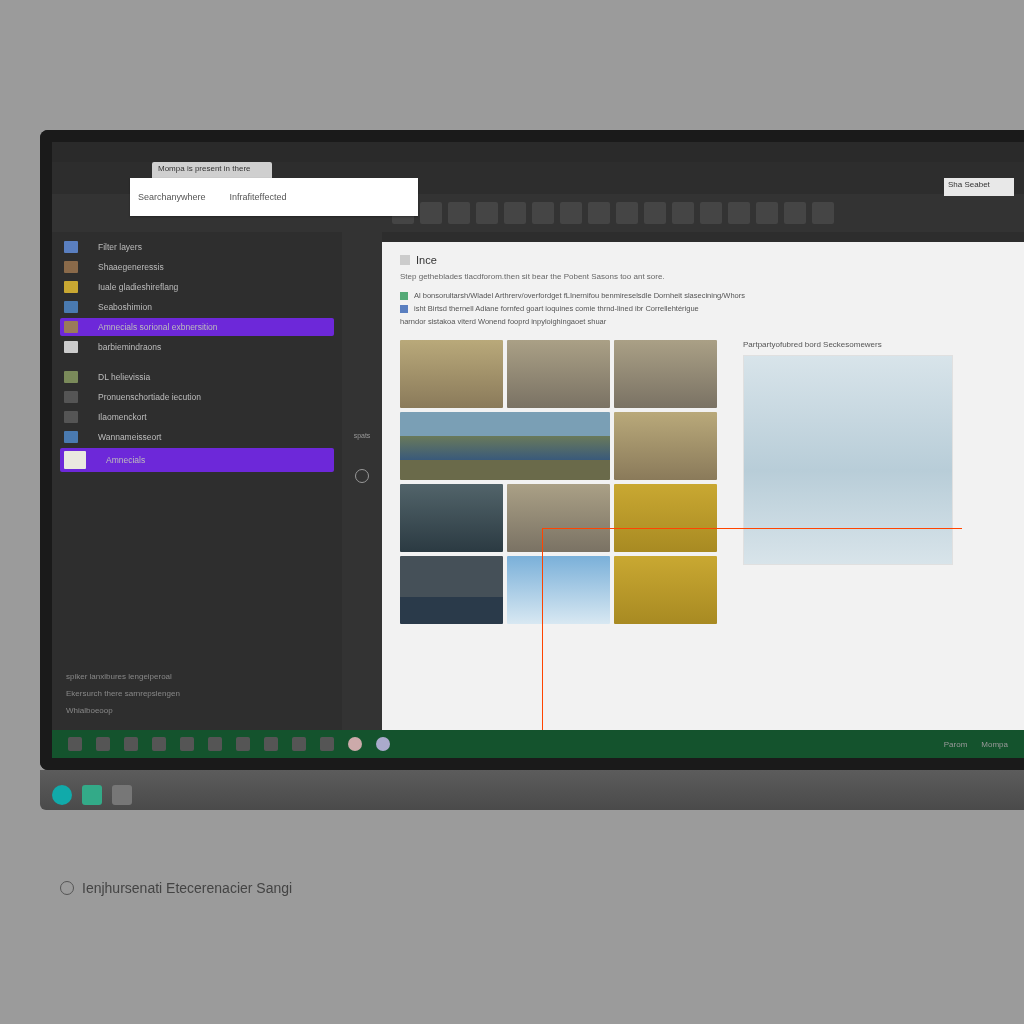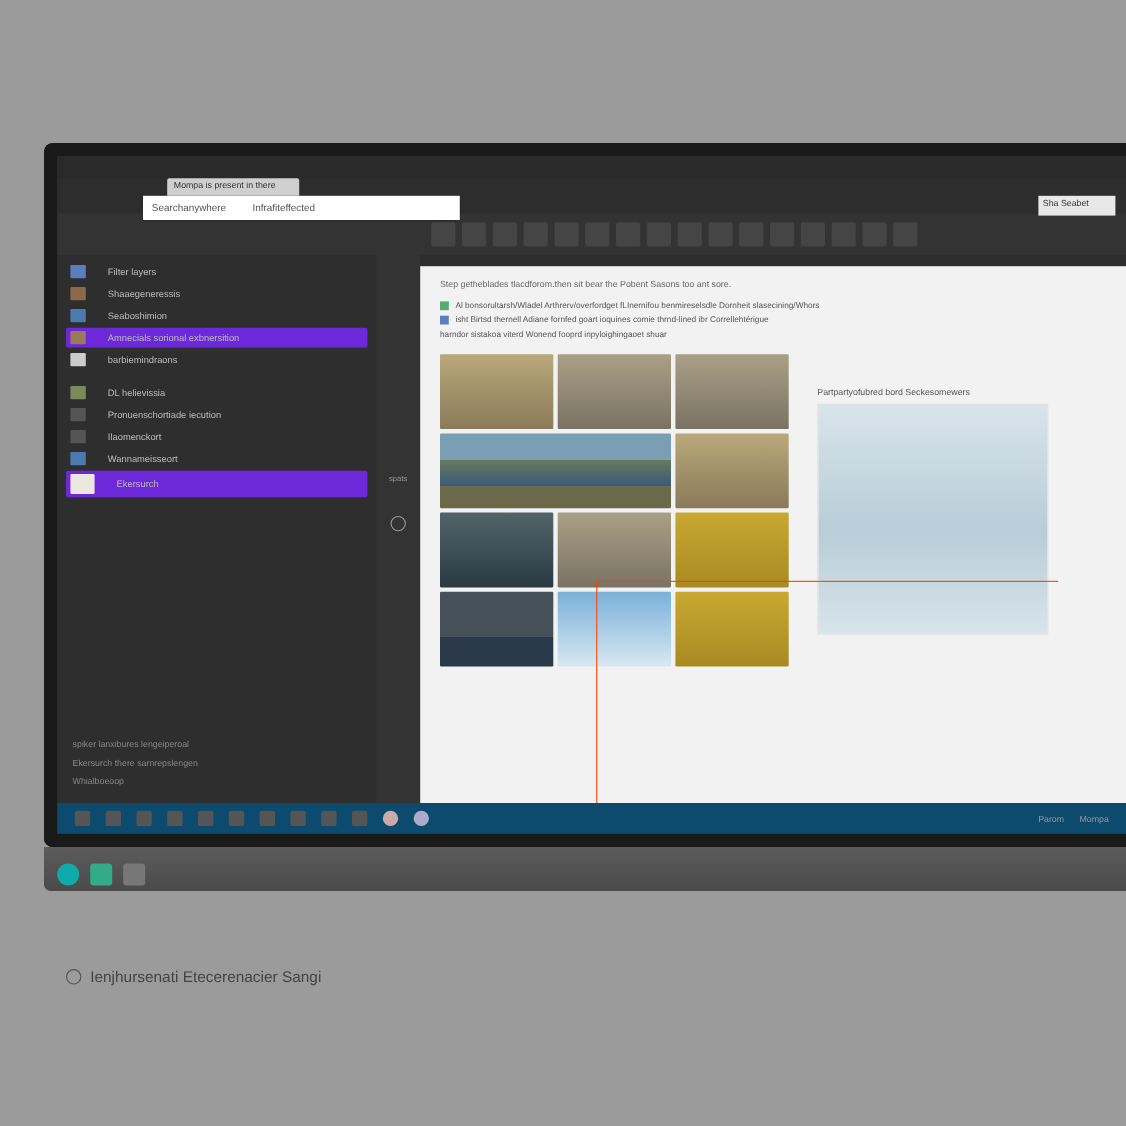--- a/index.html
+++ b/index.html
@@ -50,21 +50,21 @@
     font-size: 8px;
     color: #333;
     padding: 2px 6px;
     border-radius: 2px 2px 0 0;
   }
   .search-row {
     position: absolute;
     top: 36px;
     left: 78px;
     width: 288px;
-    height: 22px;
+    height: 38px;
     background: #fff;
     display: flex;
     align-items: center;
     padding: 0 8px;
     font-size: 9px;
     color: #555;
     gap: 24px;
     box-shadow: 0 1px 2px rgba(0,0,0,.3);
     z-index: 30;
   }
@@ -173,21 +173,21 @@
     width: 10px; height: 10px; background: #ccc; display: inline-block;
   }
   .desc { font-size: 8px; color: #666; margin-bottom: 10px; max-width: 300px; }
   .para { font-size: 7.5px; color: #555; margin-bottom: 4px; max-width: 360px; display: flex; gap: 6px; }
   .para .bullet { width: 8px; height: 8px; background: #5a7; flex-shrink: 0; margin-top: 1px; }
 
   .content-cols {
     display: flex;
     gap: 26px;
     margin-top: 14px;
-    align-items: center;
+    align-items: flex-start;
   }
   .gallery {
     display: grid;
     grid-template-columns: repeat(3, 103px);
     gap: 4px;
     position: relative;
   }
   .gallery .img {
     height: 68px;
     background: #888;
@@ -220,21 +220,21 @@
     position: absolute;
     width: 1px;
     background: #ff4400;
   }
 
   
   .status {
     position: absolute;
     bottom: 0; left: 0; right: 0;
     height: 28px;
-    background: #0c4a6e;
+    background: #14532d;
     display: flex;
     align-items: center;
     gap: 14px;
     padding: 0 16px;
     font-size: 8px;
     color: #999;
   }
   .status .icon {
     width: 14px; height: 14px; background: #555; border-radius: 2px;
   }
@@ -310,20 +310,24 @@
   <div class="sidebar">
     <div class="sb-item">
         <div class="thumb" style="background:#5a7fc0"></div>
         <span>Filter layers</span>
       </div>
     <div class="sb-item">
         <div class="thumb" style="background:#8a6a4a"></div>
         <span>Shaaegeneressis</span>
       </div>
     <div class="sb-item">
+        <div class="thumb" style="background:#c9a832"></div>
+        <span>Iuale gladieshireflang</span>
+      </div>
+    <div class="sb-item">
         <div class="thumb" style="background:#4a7ab0"></div>
         <span>Seaboshimion</span>
       </div>
     <div class="sb-item sel">
         <div class="thumb" style="background:#9a7a5a"></div>
         <span>Amnecials sorional exbnersition</span>
       </div>
     <div class="sb-item">
         <div class="thumb" style="background:#ccc"></div>
         <span>barbiemindraons</span>
@@ -340,21 +344,21 @@
     <div class="sb-item">
         <div class="thumb"></div>
         <span>Ilaomenckort</span>
       </div>
     <div class="sb-item">
         <div class="thumb" style="background:#4a7ab0"></div>
         <span>Wannameisseort</span>
       </div>
     <div class="sb-item sel">
         <div class="thumb" style="background:#eae8e0;width:22px;height:18px"></div>
-        <span>Ekersurch</span>
+        <span>Amnecials</span>
       </div>
 
     <div class="sb-footer">
       <div class="sb-item">
           <span>spiker lanxibures lengeiperoal</span>
         </div>
       <div class="sb-item">
           <span>Ekersurch there sarnrepslengen</span>
         </div>
       <div class="sb-item">
@@ -362,20 +366,24 @@
         </div>
     </div>
   </div>
 
   <div class="toolcol">
     <span>spats</span>
     <div class="circle"></div>
   </div>
 
   <div class="content">
+    <h3>
+        <span class="sq"></span>
+        <span>Ince</span>
+      </h3>
     <div class="desc">Step getheblades tlacdforom.then sit bear the Pobent Sasons too ant sore.</div>
     <div class="para">
         <span class="bullet"></span>
         <span>Al  bonsorultarsh/Wladel Arthrerv/overfordget fLInernifou benmireselsdle Dornheit slasecining/Whors</span>
       </div>
     <div class="para">
         <span class="bullet" style="background:#5a7fc0"></span>
         <span>isht Birtsd thernell Adiane fornfed goart ioquines comie thrnd-lined ibr Correllehtérigue</span>
       </div>
     <div class="para">

